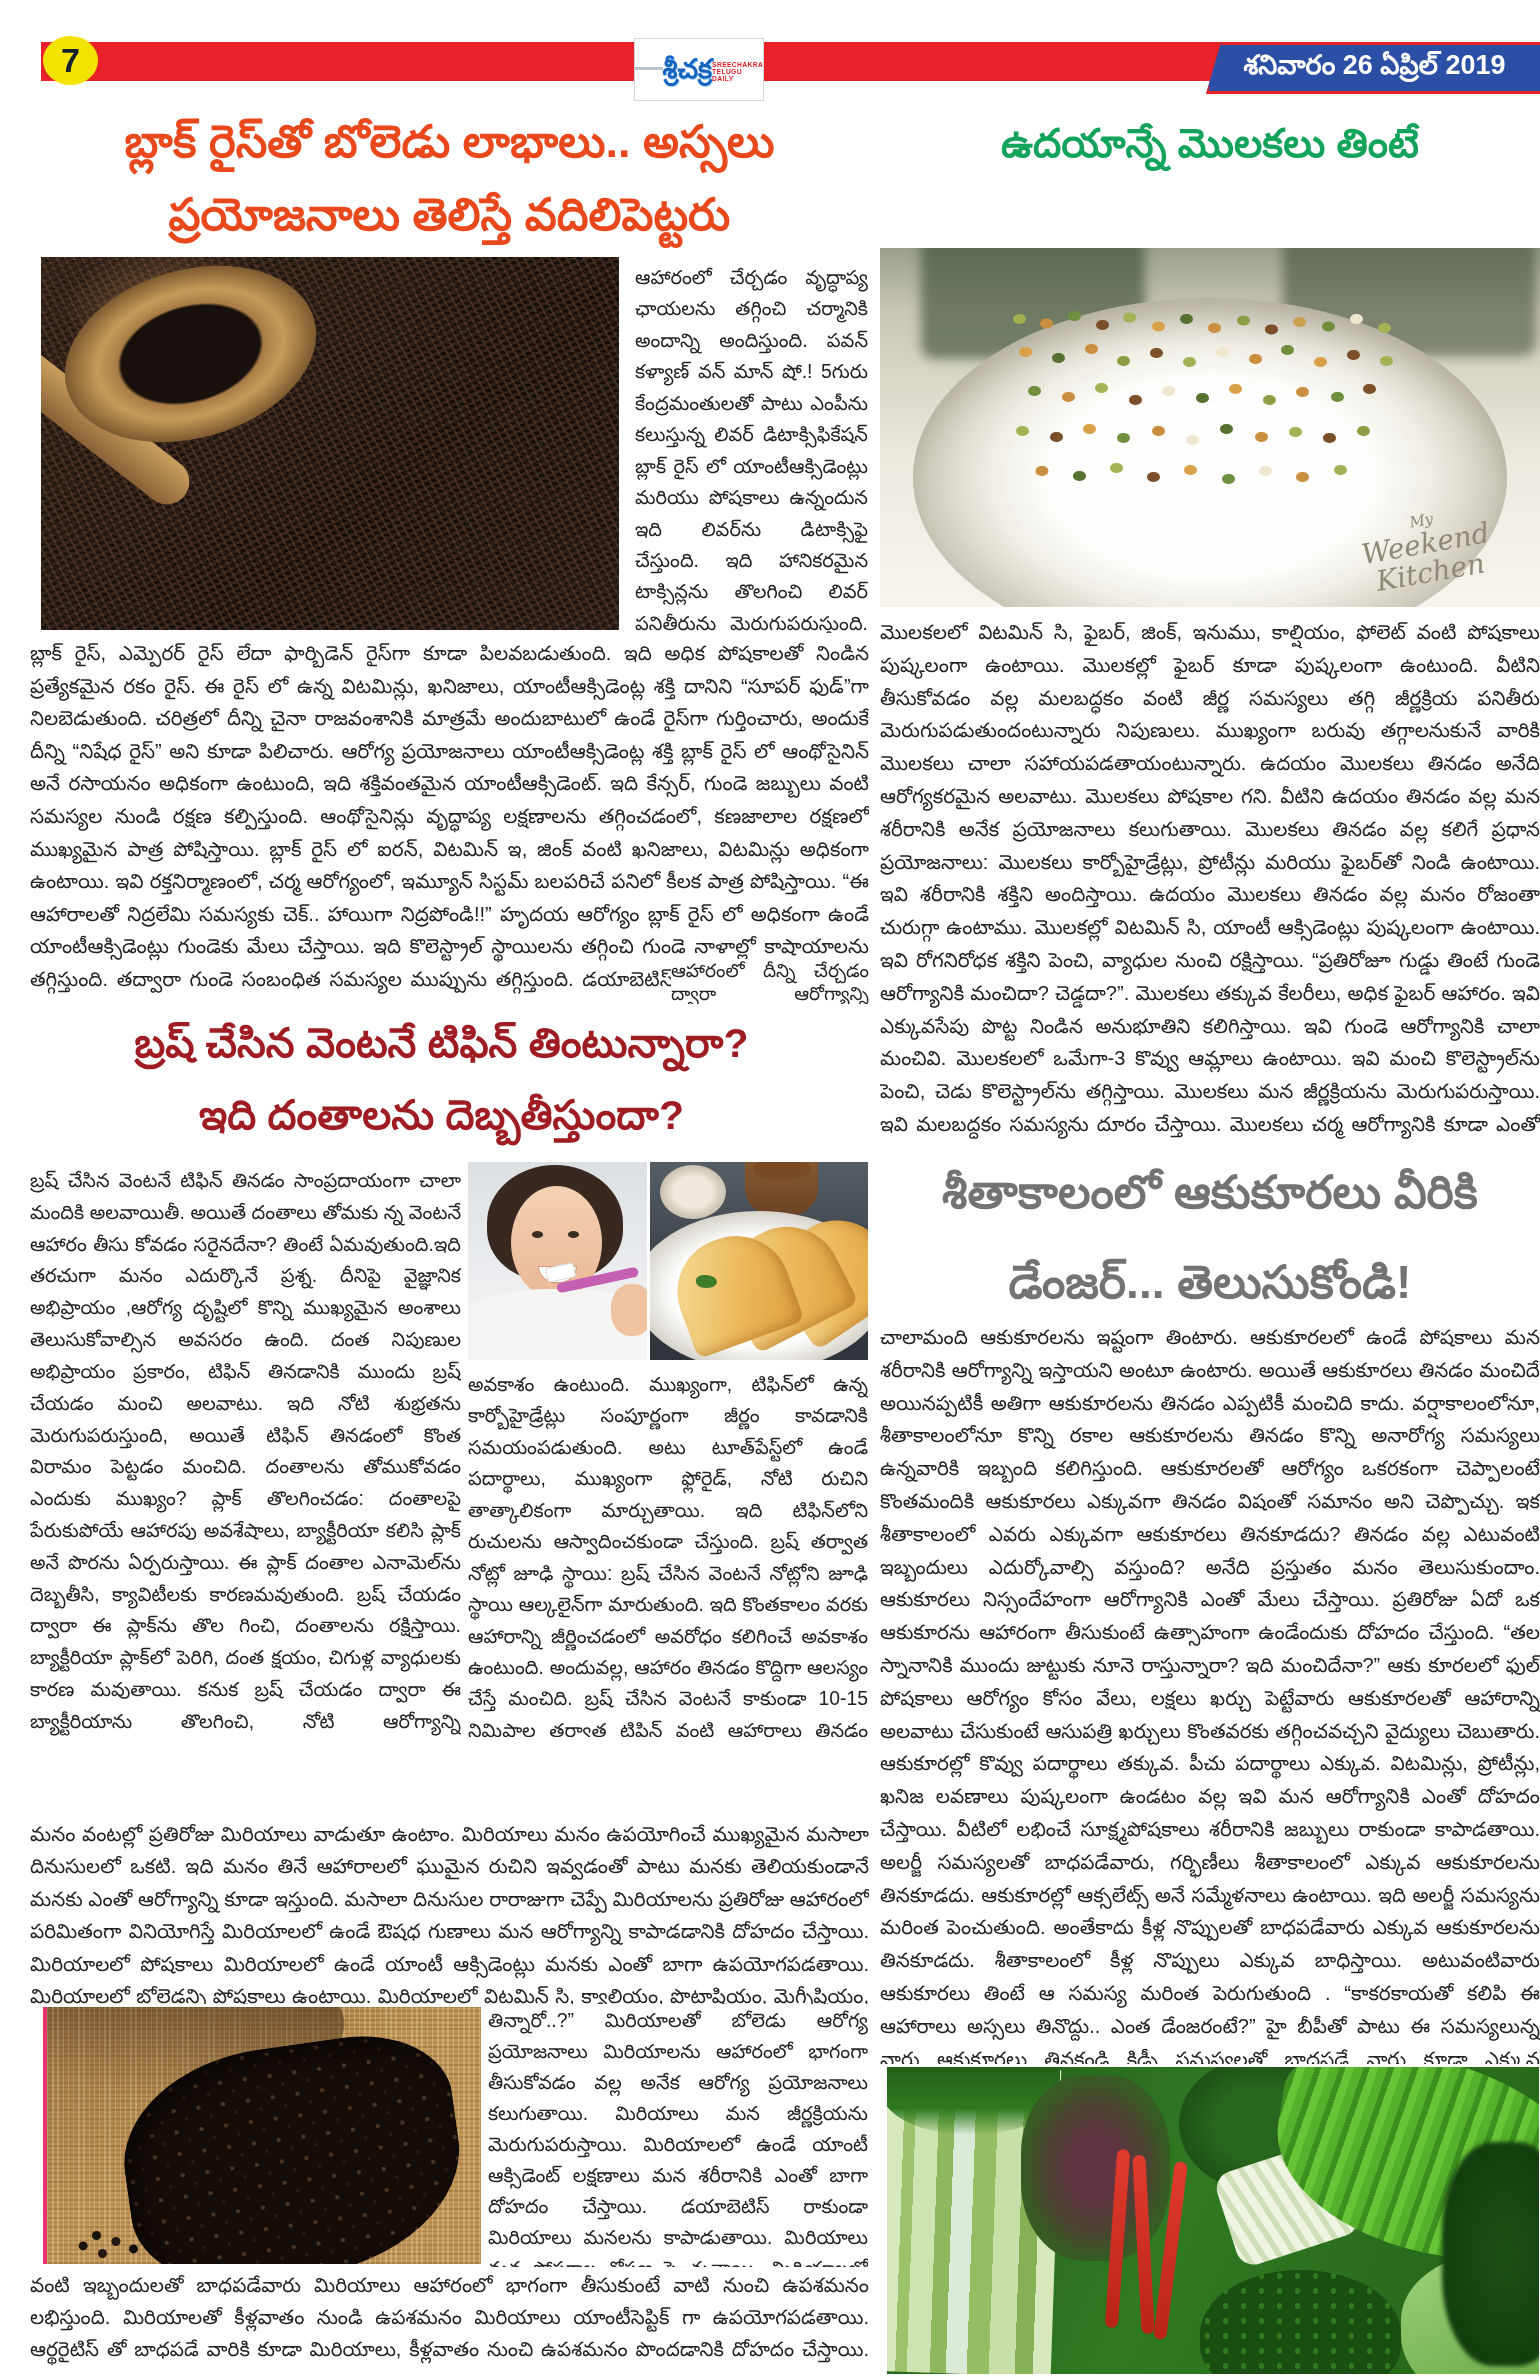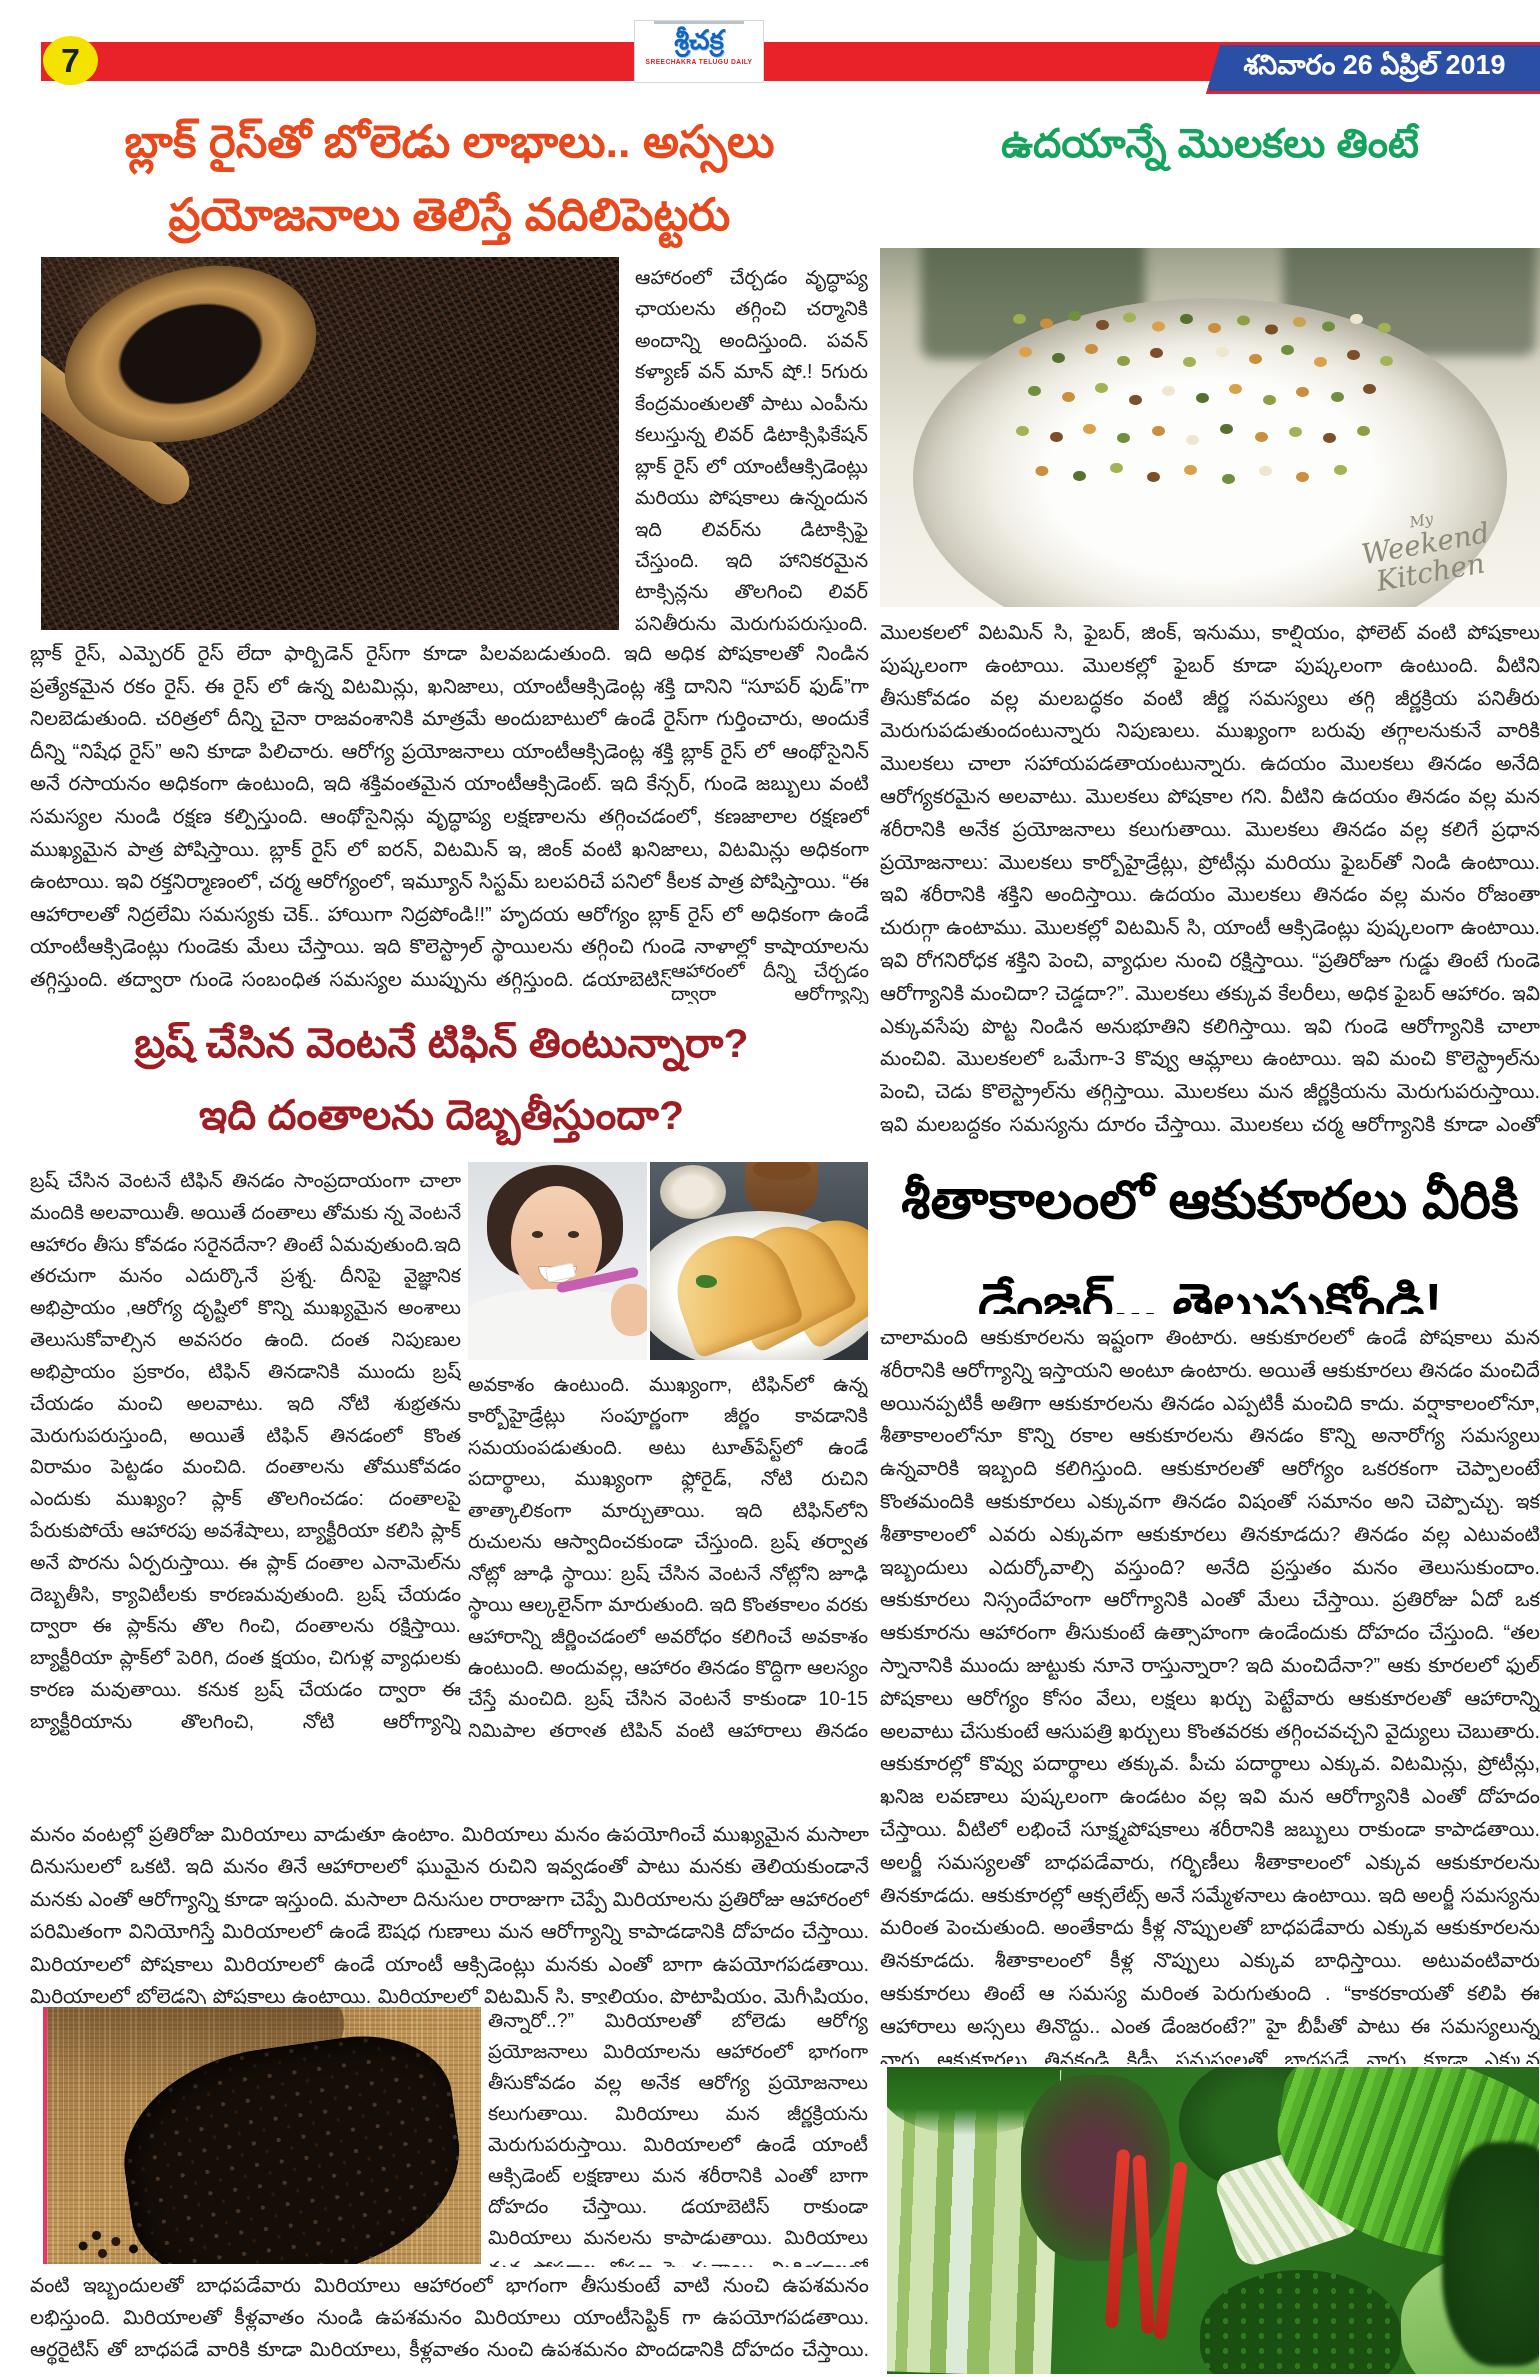--- a/index.html
+++ b/index.html
@@ -3,36 +3,36 @@
 <meta charset="utf-8">
 <style>
   html,body{margin:0;padding:0;background:#fff;}
   .page{position:relative;width:1541px;height:2377px;background:#ffffff;overflow:hidden;
         font-family:"Liberation Sans", sans-serif;color:#1b1b1b;}
   .abs{position:absolute;}
   
   .header-bar{left:41px;top:42px;width:1459px;height:39px;background:#e9222a;}
   .page-badge{left:43px;top:36px;width:55px;height:49px;border-radius:50%;background:#f4e300;
               display:flex;align-items:center;justify-content:center;font-size:34px;font-weight:bold;color:#16212e;}
-  .masthead{left:634px;top:20px;width:128px;height:61px;background:#ffffff;border:0.7px solid #d7d7d7;
-            display:flex;flex-direction:column;align-items:center;}
+  .masthead{left:634px;top:38px;width:128px;height:61px;background:#ffffff;border:0.7px solid #d7d7d7;
+            display:flex;flex-direction:row;align-items:center;}
   .masthead .url-line{width:70%;height:3px;background:#b9c4cf;margin-bottom:3px;}
   .masthead .mh-title{font-size:27px;font-weight:bold;color:#1565c0;text-shadow:0.7px 0.7px 0 #9fd0f5;line-height:1;}
   .masthead .mh-sub{font-size:6.7px;font-weight:bold;color:#e22028;margin-top:3.7px;letter-spacing:0.4px;}
   .date-box{left:1206px;top:42px;width:331px;height:46px;background:#2b4fa5;border:3px solid #e9222a;
             clip-path:polygon(15px 0,100% 0,100% 100%,0 100%);
             display:flex;align-items:center;justify-content:center;
             color:#ffffff;font-size:27px;font-weight:bold;}
   
   .headline{text-align:center;font-weight:bold;overflow:hidden;}
   .headline span{display:block;}
   .hl-rice{left:30px;top:106px;width:839px;height:149px;color:#e8481b;font-size:45px;line-height:1.62;}
   .hl-sprouts{left:880px;top:109px;width:660px;height:142px;color:#13a35b;font-size:40px;line-height:1.7;}
   .hl-brush{left:22px;top:1008px;width:839px;height:149px;color:#9e1c22;font-size:41px;line-height:1.75;}
-  .hl-greens{left:880px;top:1148px;width:660px;height:166px;color:#000000;font-size:53px;line-height:1.95;}
+  .hl-greens{left:880px;top:1148px;width:660px;height:166px;color:#737373;font-size:46px;line-height:1.95;}
   .hl-pepper{left:30px;top:1753px;width:839px;height:57px;color:#2494d4;font-size:37px;line-height:1.4;white-space:nowrap;}
   
   .txt{text-align:justify;overflow:hidden;color:#222;}
   .a1-side{left:635px;top:262px;width:233px;height:371px;font-size:19.4px;line-height:1.62;}
   .a1-body{left:30px;top:637px;width:839px;height:364px;font-size:20px;line-height:1.63;}
   .a1-tail{left:671px;top:959px;width:198px;height:45px;font-size:18.6px;line-height:1.24;background:#fff;}
   .a2-body{left:880px;top:616px;width:660px;height:523px;font-size:20px;line-height:1.64;}
   .a3-col1{left:30px;top:1165px;width:431px;height:573px;font-size:19.4px;line-height:1.64;}
   .a3-col2{left:468px;top:1369px;width:400px;height:368px;font-size:19.4px;line-height:1.62;}
   .a4-body{left:880px;top:1321px;width:660px;height:743px;font-size:20px;line-height:1.64;}

